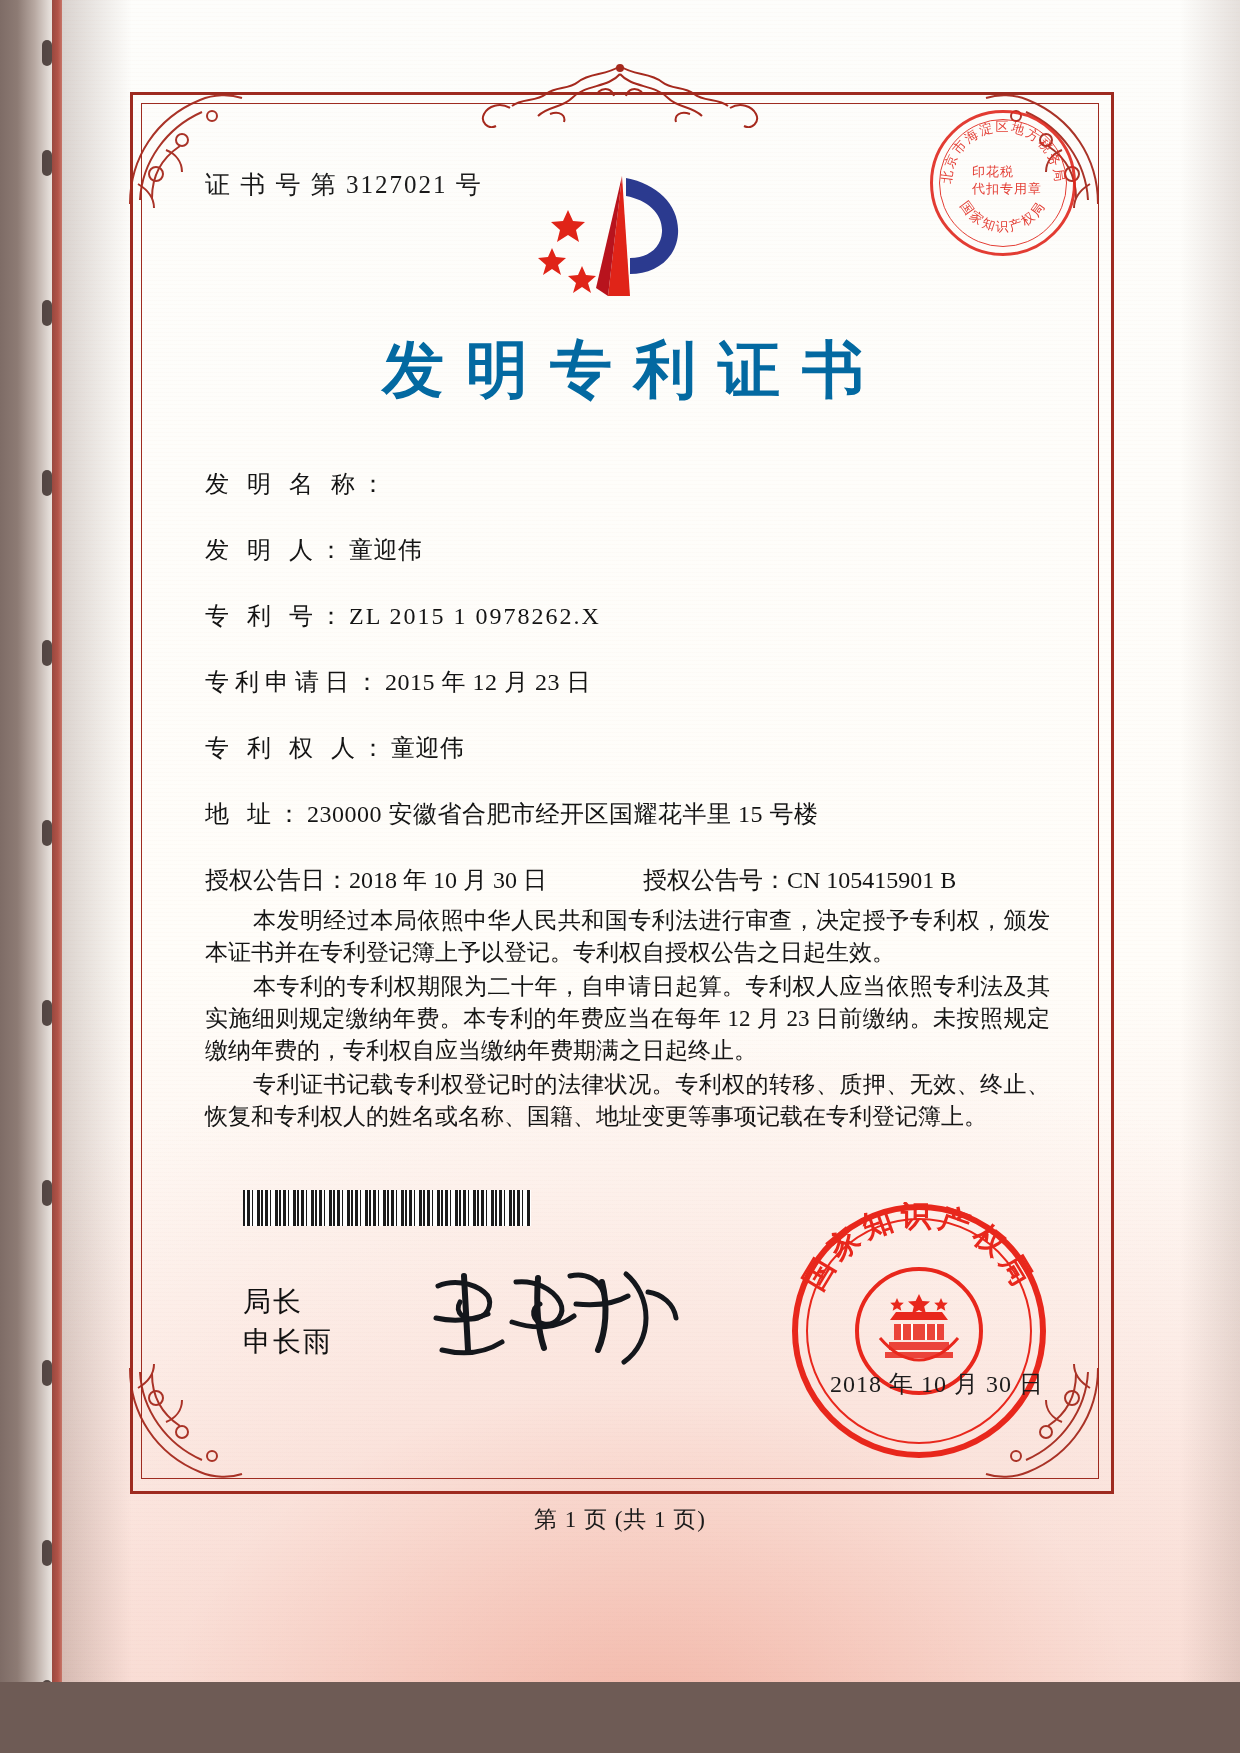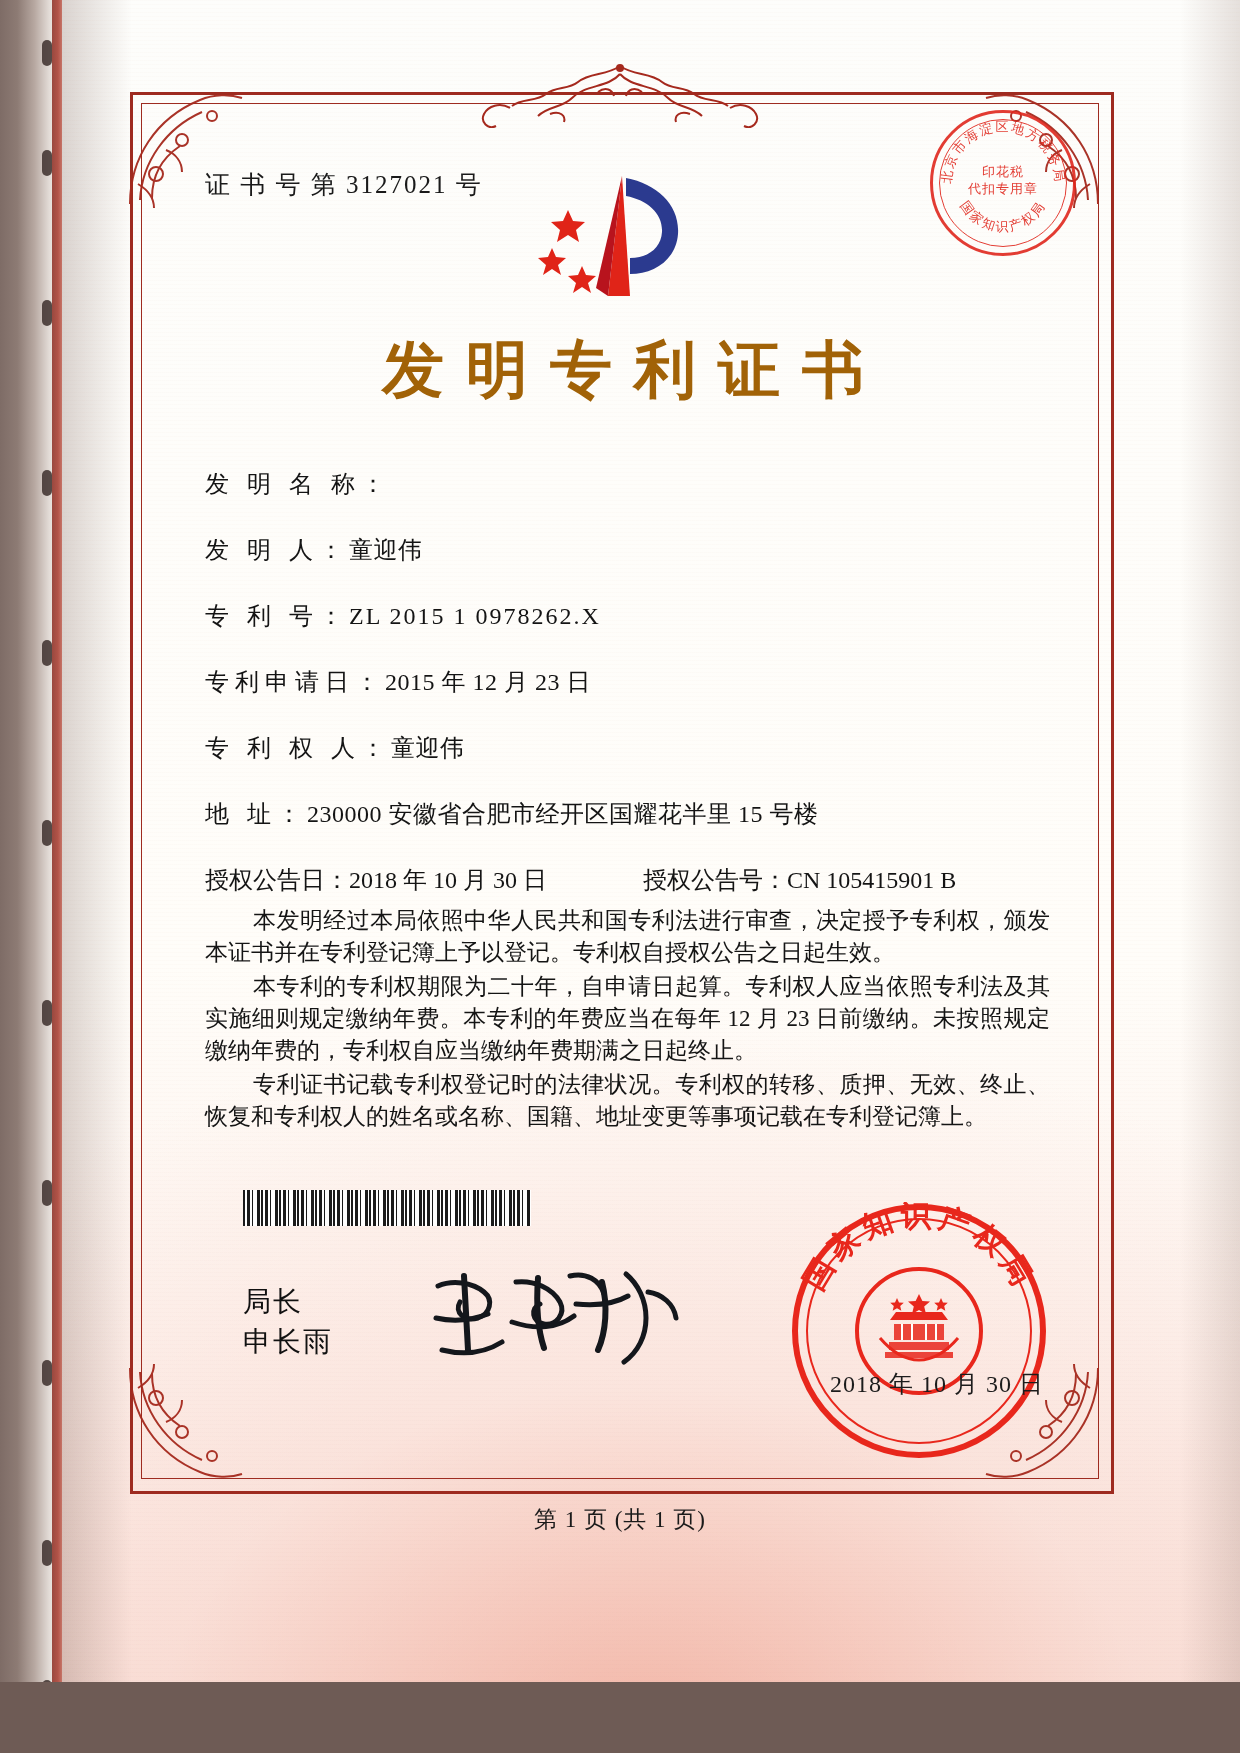--- a/index.html
+++ b/index.html
@@ -126,34 +126,34 @@
     border:1px solid #e0281e; border-radius:50%;
   }
   .stamp-tax .arc {
     position: absolute;
     left: 0; top: 0; width: 140px; height: 140px;
   }
   .stamp-tax .arc svg { width:140px; height:140px; }
   .stamp-tax .mid {
     position: absolute;
     left: 0; right: 0; top: 50px;
-    text-align: center;
     font-size: 13px;
     line-height: 17px;
     letter-spacing: 1px;
+    padding-left: 39px;
   }
 
   .title {
     position: absolute;
     left: 0; right: 0; top: 328px;
     text-align: center;
     font-size: 62px;
     font-weight: bold;
     letter-spacing: 22px;
-    color: #a16207;
+    color: #0369a1;
     text-indent: 22px;
     font-family: "DejaVu Serif", "Liberation Serif", serif;
     padding-left: 6px;
   }
 
   
   .fields {
     position: absolute;
     left: 205px; top: 468px;
     width: 840px;

